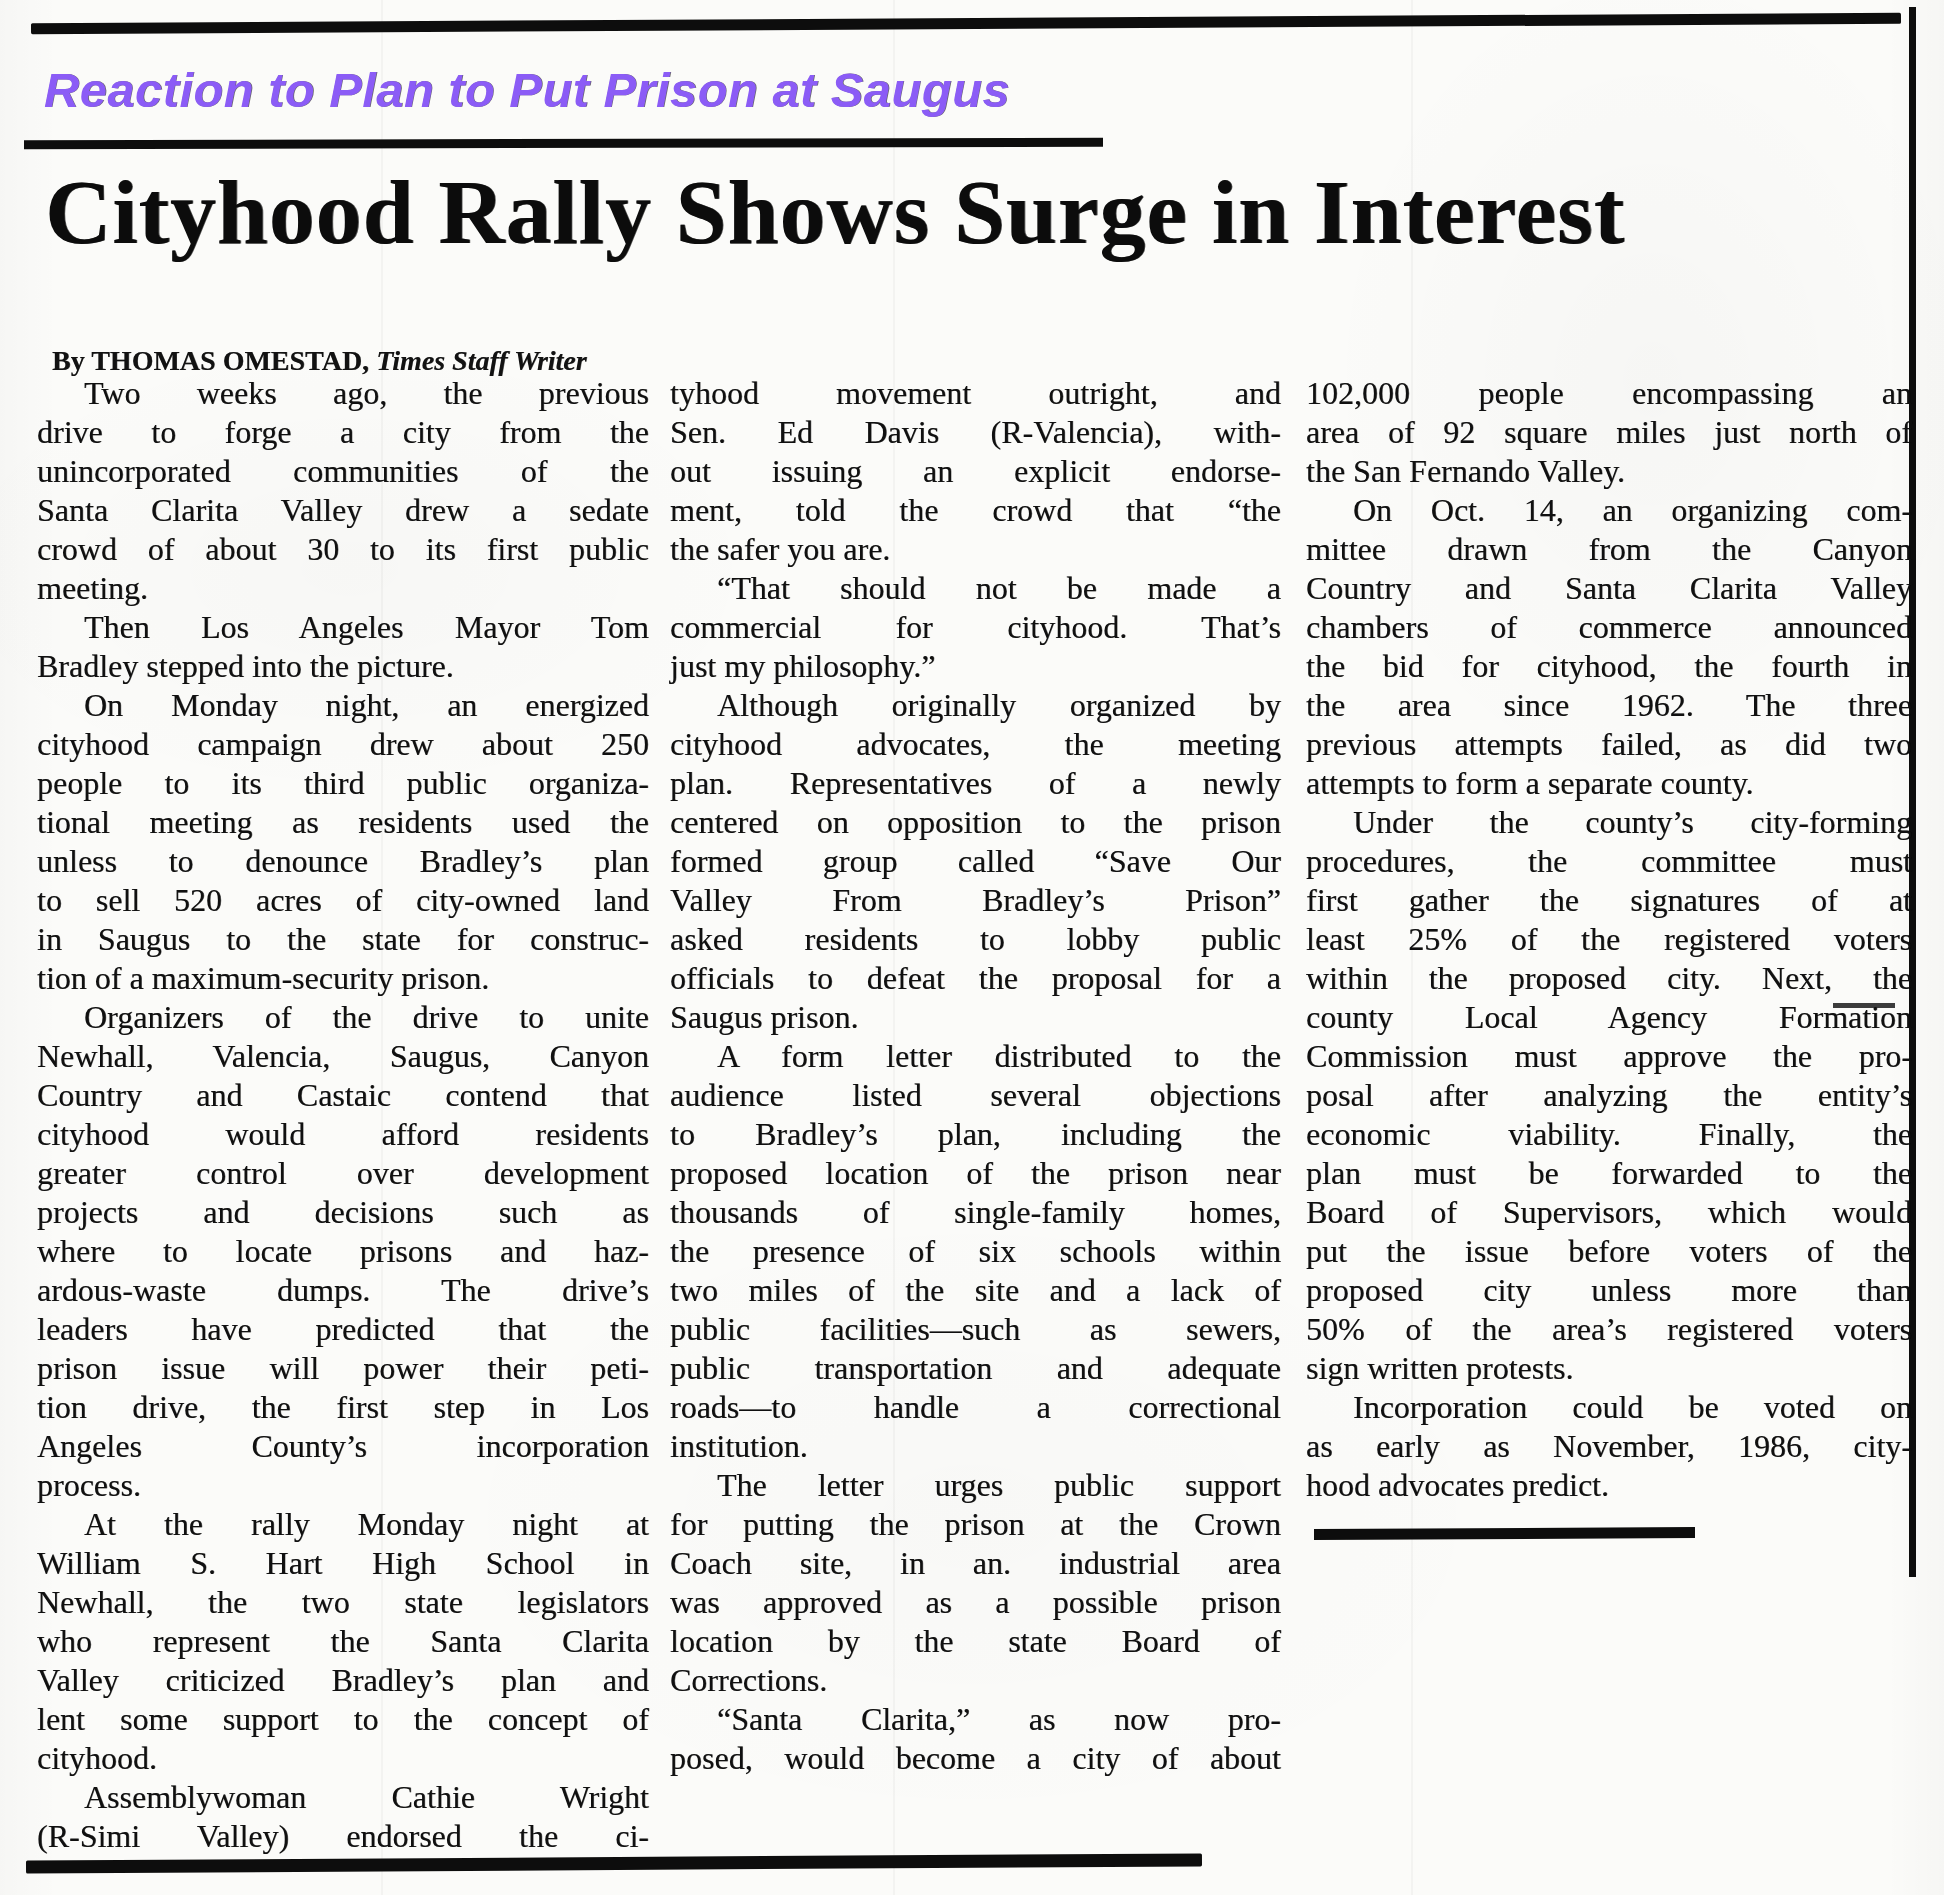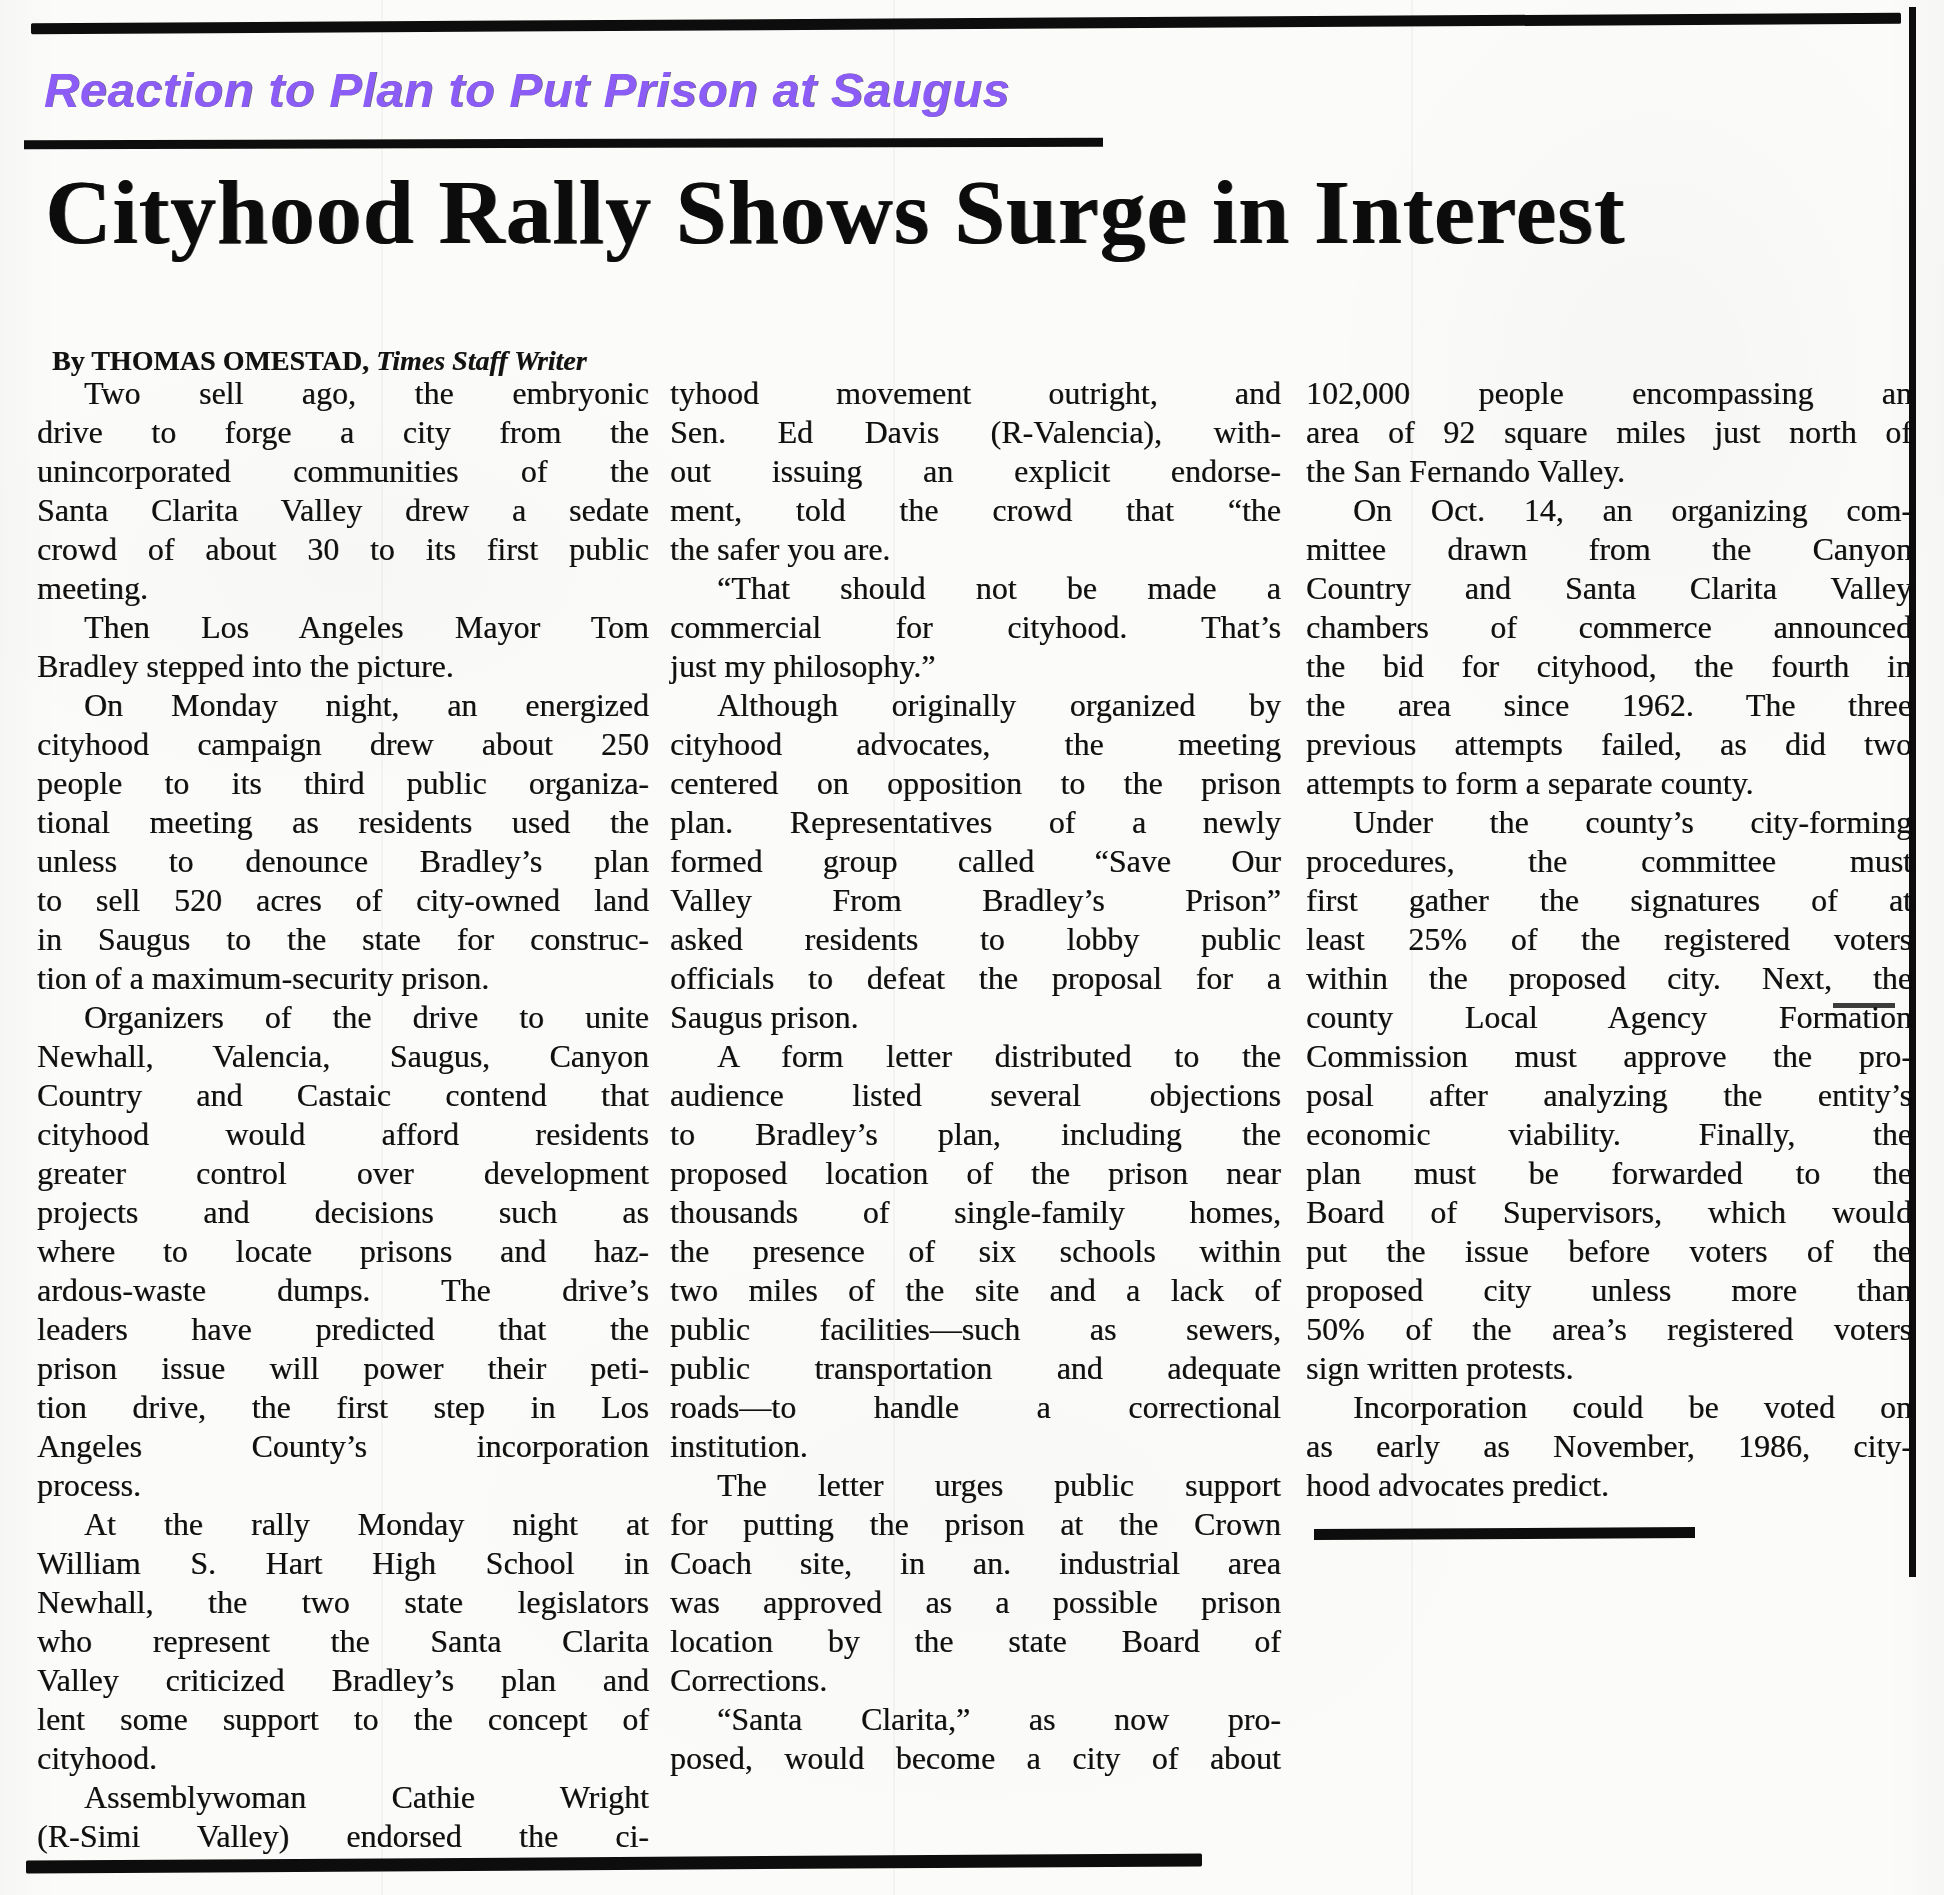--- a/index.html
+++ b/index.html
@@ -87,21 +87,21 @@
 <div class="rule artifact-tick"></div>
 
 <div class="kicker">Reaction to Plan to Put Prison at Saugus</div>
 <div class="rule rule-kicker"></div>
 
 <div class="headline">Cityhood Rally Shows Surge in Interest</div>
 
 <div class="byline"><span>By THOMAS OMESTAD, </span><span class="role">Times Staff Writer</span></div>
 
 <div class="col col-1">
-    <div class="line indent">Two sell ago, the embryonic</div>
+    <div class="line indent">Two weeks ago, the previous</div>
     <div class="line">drive to forge a city from the</div>
     <div class="line">unincorporated communities of the</div>
     <div class="line">Santa Clarita Valley drew a sedate</div>
     <div class="line">crowd of about 30 to its first public</div>
     <div class="line endline">meeting.</div>
     <div class="line indent">Then Los Angeles Mayor Tom</div>
     <div class="line endline">Bradley stepped into the picture.</div>
     <div class="line indent">On Monday night, an energized</div>
     <div class="line">cityhood campaign drew about 250</div>
     <div class="line">people to its third public organiza-</div>
@@ -137,22 +137,22 @@
     <div class="line">tyhood movement outright, and</div>
     <div class="line">Sen. Ed Davis (R-Valencia), with-</div>
     <div class="line">out issuing an explicit endorse-</div>
     <div class="line">ment, told the crowd that “the</div>
     <div class="line endline">the safer you are.</div>
     <div class="line indent">“That should not be made a</div>
     <div class="line">commercial for cityhood. That’s</div>
     <div class="line endline">just my philosophy.”</div>
     <div class="line indent">Although originally organized by</div>
     <div class="line">cityhood advocates, the meeting</div>
+    <div class="line">plan. Representatives of a newly</div>
     <div class="line">centered on opposition to the prison</div>
-    <div class="line">plan. Representatives of a newly</div>
     <div class="line">formed group called “Save Our</div>
     <div class="line">Valley From Bradley’s Prison”</div>
     <div class="line">asked residents to lobby public</div>
     <div class="line">officials to defeat the proposal for a</div>
     <div class="line endline">Saugus prison.</div>
     <div class="line indent">A form letter distributed to the</div>
     <div class="line">audience listed several objections</div>
     <div class="line">to Bradley’s plan, including the</div>
     <div class="line">proposed location of the prison near</div>
     <div class="line">thousands of single-family homes,</div>

